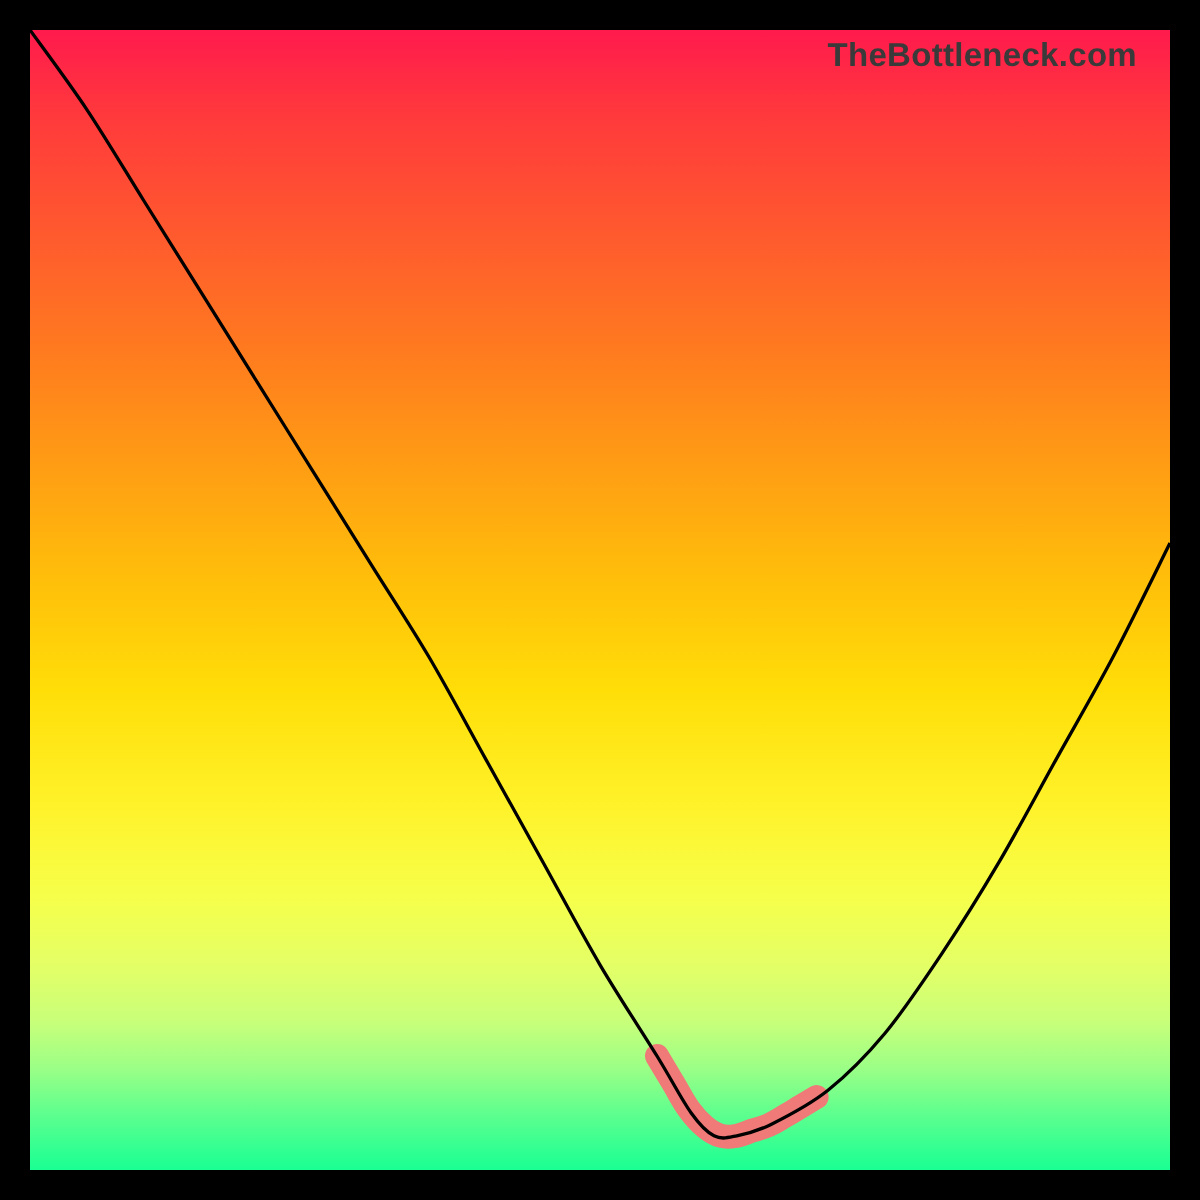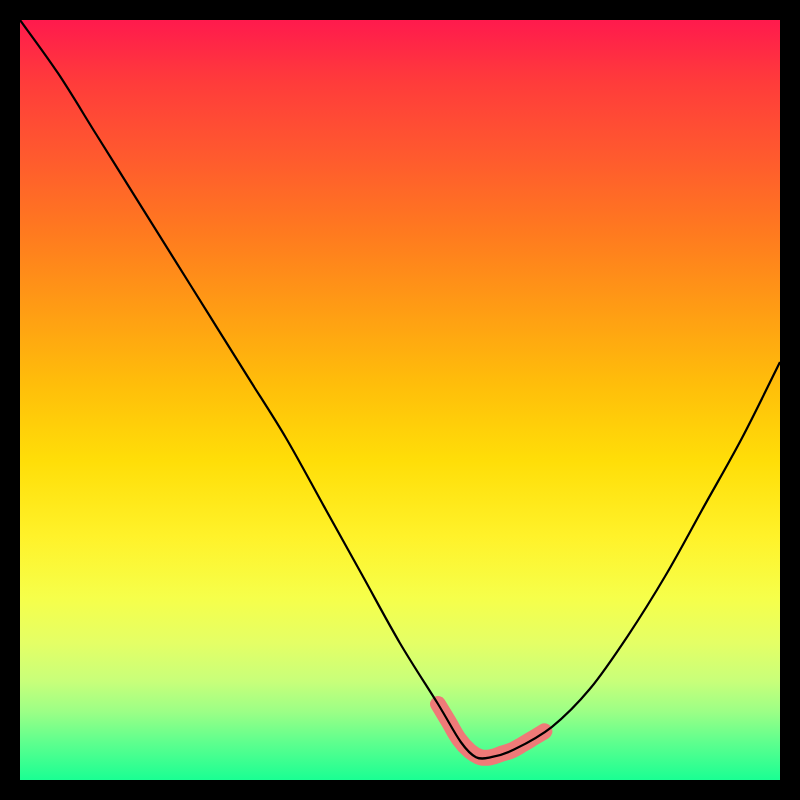--- a/index.html
+++ b/index.html
@@ -66,20 +66,21 @@
     stroke-width: 16;
     stroke-linecap: round;
   }
 </style>
 </head>
 <body>
 
 <div class="frame">
   <div class="plot">
 
+    <div class="watermark">TheBottleneck.com</div>
 
     <svg class="curve" viewBox="0 0 760 760" preserveAspectRatio="none">
 
       <path id="band-path" class="pink-band" d="M 418.00000000000006 684 C 420.12800000000004 687.5466666666666, 424.384 694.64, 428.64 701.7333333333333 C 432.89599999999996 708.8266666666667, 435.02399999999994 713.5893333333332, 439.28 719.4666666666666 C 443.536 725.3439999999999, 445.66400000000004 727.5733333333333, 449.9200000000001 731.12 C 454.1760000000001 734.6666666666667, 456.30400000000003 735.984, 460.56 737.2 C 464.816 738.416, 466.94399999999996 737.9093333333334, 471.2 737.2 C 475.456 736.4906666666667, 477.584 735.072, 481.84000000000003 733.6533333333333 C 486.09600000000006 732.2346666666666, 488.22400000000005 732.0117333333334, 492.48 730.1066666666667 C 496.736 728.2016, 498.86400000000003 726.6005333333334, 503.12 724.128 C 507.376 721.6554666666667, 509.504 720.2976, 513.76 717.744 C 518.016 715.1904000000001, 522.2719999999999 712.6368, 524.4 711.36"></path>
 
       <path id="curve-path" class="curve-path" d="M 0 0 C 6.333333333333333 8.866666666666655, 25.333333333333336 34.19999999999993, 38 53.19999999999993 C 50.666666666666664 72.19999999999993, 63.333333333333336 93.73333333333333, 76 114 C 88.66666666666667 134.26666666666668, 101.33333333333333 154.53333333333327, 114 174.79999999999995 C 126.66666666666667 195.06666666666663, 139.33333333333334 215.33333333333334, 152 235.60000000000002 C 164.66666666666666 255.8666666666667, 177.33333333333334 276.1333333333334, 190 296.40000000000003 C 202.66666666666666 316.6666666666667, 215.33333333333334 336.93333333333334, 228 357.2 C 240.66666666666666 377.46666666666664, 253.33333333333334 396.46666666666664, 266 418 C 278.6666666666667 439.53333333333336, 291.3333333333333 463.6, 304 486.40000000000003 C 316.6666666666667 509.20000000000005, 329.3333333333333 532, 342 554.8 C 354.6666666666667 577.5999999999999, 367.3333333333333 601.6666666666667, 380 623.2 C 392.6666666666667 644.7333333333333, 407.86666666666673 667.5333333333333, 418.00000000000006 684 C 428.1333333333334 700.4666666666667, 434.46666666666664 713.1333333333333, 440.79999999999995 722 C 447.13333333333327 730.8666666666667, 450.93333333333334 734.6666666666667, 456 737.2 C 461.06666666666666 739.7333333333333, 464.8666666666667 738.4666666666667, 471.2 737.2 C 477.5333333333333 735.9333333333334, 483.8666666666667 734.6666666666667, 494 729.6 C 504.1333333333333 724.5333333333333, 519.3333333333334 716.9333333333333, 532 706.8 C 544.6666666666666 696.6666666666666, 557.3333333333334 684, 570 668.8 C 582.6666666666666 653.5999999999999, 595.3333333333334 634.6, 608 615.6 C 620.6666666666666 596.6, 633.3333333333334 576.3333333333333, 646 554.8 C 658.6666666666666 533.2666666666667, 671.3333333333334 509.20000000000005, 684 486.40000000000003 C 696.6666666666666 463.6, 709.3333333333334 442.06666666666666, 722 418 C 734.6666666666666 393.93333333333334, 753.6666666666666 354.66666666666663, 760 341.99999999999994"></path>
     </svg>
 
   </div>
 </div>

